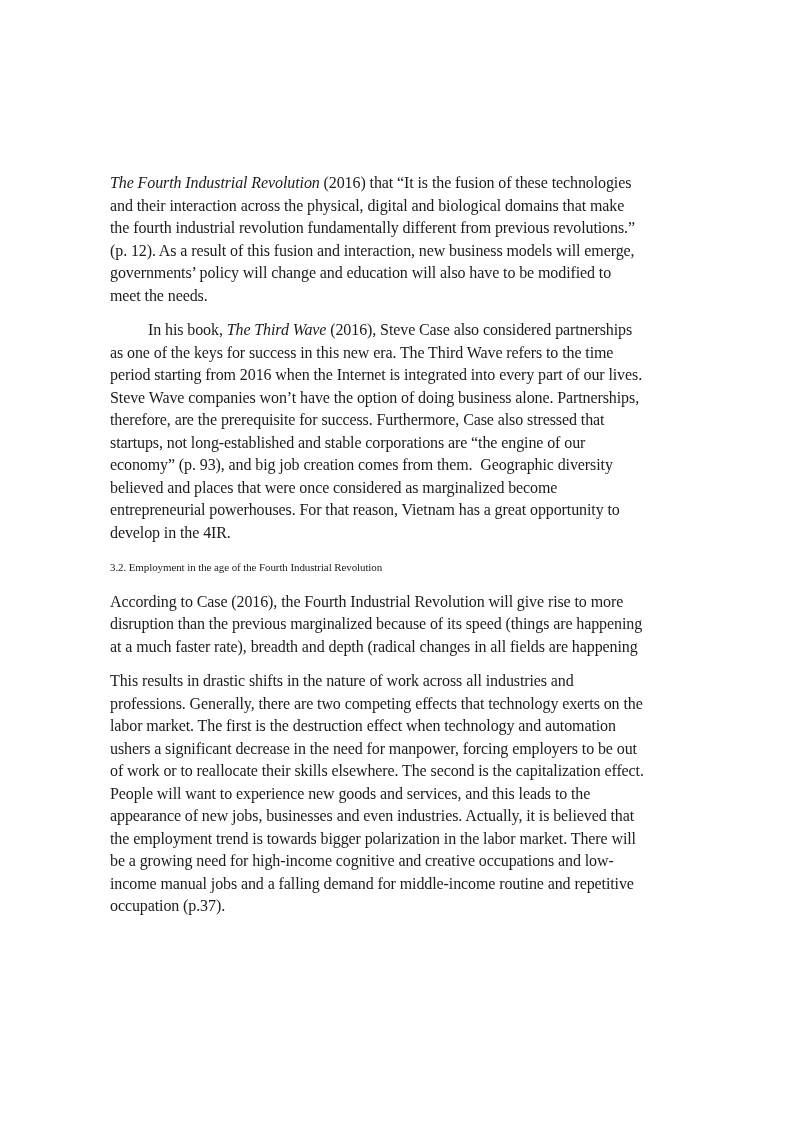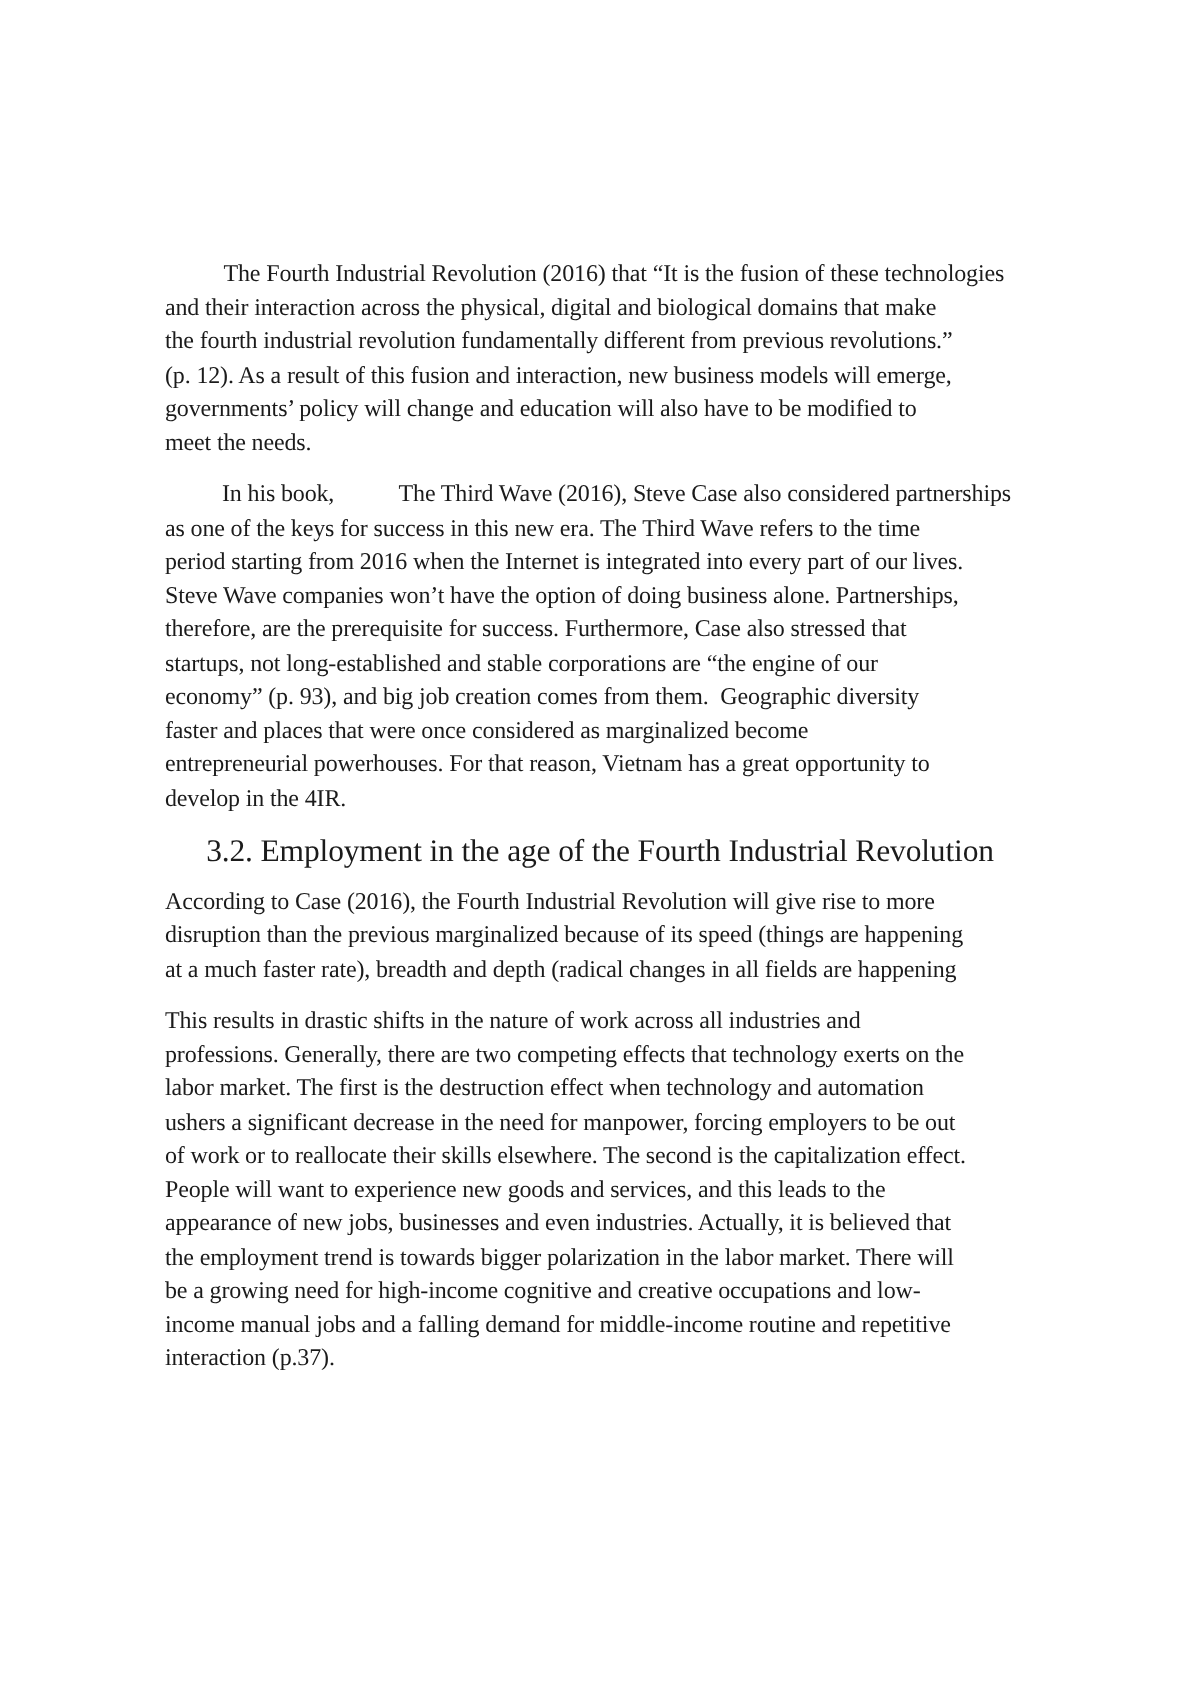--- a/index.html
+++ b/index.html
@@ -23,31 +23,30 @@
     font-size: 16px;
     line-height: 22.5px;
     letter-spacing: -0.1px;
     color: #1b1b1b;
   }
   .paragraph, .heading {
     margin: 0 0 12px 0;
   }
   .heading {
     font-weight: normal;
-    font-size: 21px;
-    text-align: center;
+    font-size: 11px;
   }
   .line {
     white-space: pre;
   }
   .line.indent {
     padding-left: 38px;
   }
   .italic {
-    margin-left: 39px;
+    font-style: italic;
   }
 </style>
 </head>
 <body>
 
 <div class="page">
   <div class="text-column" id="text-column">
       <div class="paragraph">
         <div class="line"><span class="italic">The Fourth Industrial Revolution</span><span> (2016) that “It is the fusion of these technologies</span></div>
         <div class="line"><span>and their interaction across the physical, digital and biological domains that make</span></div>
@@ -57,21 +56,21 @@
         <div class="line"><span>meet the needs.</span></div>
       </div>
       <div class="paragraph">
         <div class="line indent"><span>In his book, </span><span class="italic">The Third Wave</span><span> (2016), Steve Case also considered partnerships</span></div>
         <div class="line"><span>as one of the keys for success in this new era. The Third Wave refers to the time</span></div>
         <div class="line"><span>period starting from 2016 when the Internet is integrated into every part of our lives.</span></div>
         <div class="line"><span>Steve Wave companies won’t have the option of doing business alone. Partnerships,</span></div>
         <div class="line"><span>therefore, are the prerequisite for success. Furthermore, Case also stressed that</span></div>
         <div class="line"><span>startups, not long-established and stable corporations are “the engine of our</span></div>
         <div class="line"><span>economy” (p. 93), and big job creation comes from them.  Geographic diversity</span></div>
-        <div class="line"><span>faster and places that were once considered as marginalized become</span></div>
+        <div class="line"><span>believed and places that were once considered as marginalized become</span></div>
         <div class="line"><span>entrepreneurial powerhouses. For that reason, Vietnam has a great opportunity to</span></div>
         <div class="line"><span>develop in the 4IR.</span></div>
       </div>
       <div class="heading">
         <div class="line"><span>3.2. Employment in the age of the Fourth Industrial Revolution</span></div>
       </div>
       <div class="paragraph">
         <div class="line"><span>According to Case (2016), the Fourth Industrial Revolution will give rise to more</span></div>
         <div class="line"><span>disruption than the previous marginalized because of its speed (things are happening</span></div>
         <div class="line"><span>at a much faster rate), breadth and depth (radical changes in all fields are happening</span></div>
@@ -80,16 +79,16 @@
         <div class="line"><span>This results in drastic shifts in the nature of work across all industries and</span></div>
         <div class="line"><span>professions. Generally, there are two competing effects that technology exerts on the</span></div>
         <div class="line"><span>labor market. The first is the destruction effect when technology and automation</span></div>
         <div class="line"><span>ushers a significant decrease in the need for manpower, forcing employers to be out</span></div>
         <div class="line"><span>of work or to reallocate their skills elsewhere. The second is the capitalization effect.</span></div>
         <div class="line"><span>People will want to experience new goods and services, and this leads to the</span></div>
         <div class="line"><span>appearance of new jobs, businesses and even industries. Actually, it is believed that</span></div>
         <div class="line"><span>the employment trend is towards bigger polarization in the labor market. There will</span></div>
         <div class="line"><span>be a growing need for high-income cognitive and creative occupations and low-</span></div>
         <div class="line"><span>income manual jobs and a falling demand for middle-income routine and repetitive</span></div>
-        <div class="line"><span>interaction (p.37).</span></div>
+        <div class="line"><span>occupation (p.37).</span></div>
       </div>
     </div>
 </div>
 
 </body></html>

